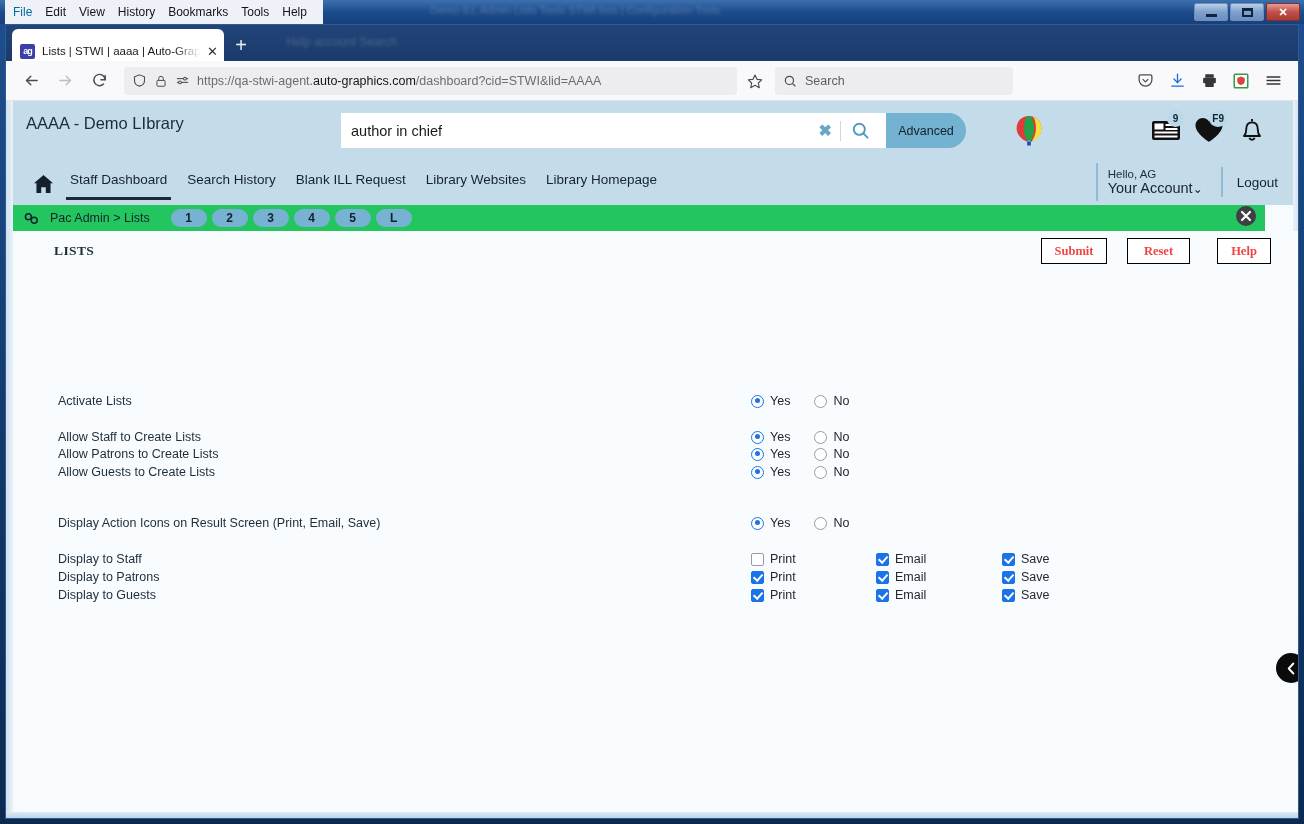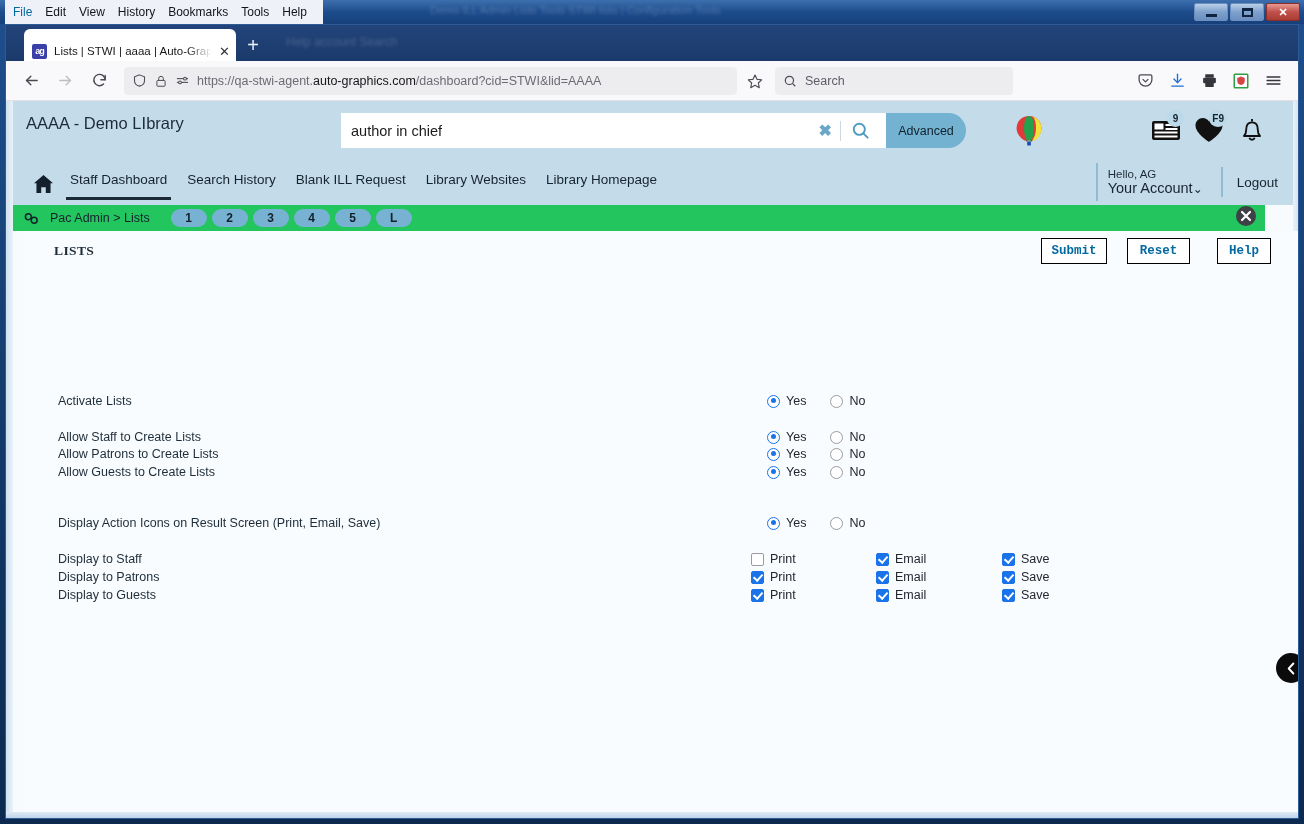--- a/index.html
+++ b/index.html
@@ -58,21 +58,21 @@
     background: linear-gradient(180deg,#22447a 0%,#1b3a6b 100%);
     display: flex; align-items: flex-end;
   }
   #tabstrip-ghost {
     position: absolute; left: 280px; top: 10px; width: 500px; height: 18px;
     color: rgba(255,255,255,0.18); font-size: 12px; filter: blur(1.8px);
     white-space: nowrap;
   }
   .tab {
     position: relative; z-index: 2;
-    margin-left: 18px; height: 32px; min-width: 206px; max-width: 212px;
+    margin-left: 6px; height: 32px; min-width: 206px; max-width: 212px;
     background: #fff; border-radius: 6px 6px 0 0;
     display: flex; align-items: center; padding: 12px 6px 0 8px; gap: 7px;
   }
   .tab-favicon {
     width: 15px; height: 15px; background: #3b3fa8; border-radius: 2px;
     color: #fff; font-size: 9px; font-weight: bold;
     display: flex; align-items: center; justify-content: center;
     letter-spacing: -1px; flex: 0 0 auto;
   }
   .tab-title {
@@ -217,35 +217,35 @@
   }
   #content-head { position: relative; height: 46px; }
   #page-title {
     position: absolute; left: 29px; top: 12px;
     font-size: 13.5px; font-weight: bold; color: #1c2b38; letter-spacing: 0.4px;
     font-family: "Liberation Serif", serif;
   }
   #action-buttons { position: absolute; right: 34px; top: 7px; display: flex; gap: 20px; }
   .act-btn {
     height: 26px; border: 1px solid #000; background: #fff;
-    font-size: 12.5px; font-weight: bold; color: #0369a1;
+    font-size: 12.5px; font-weight: bold; color: #ef4444;
     display: flex; align-items: center; justify-content: center; cursor: pointer;
-    font-family: Liberation Mono, monospace;
+    font-family: Liberation Serif, serif;
   }
   #btn-submit { width: 66px; }
   #btn-reset { width: 63px; }
   #btn-help { width: 54px; margin-left: 7px; }
 
   
   .form-area { position: absolute; left: 0; top: 46px; width: 1280px; }
   .frow { position: absolute; display: flex; align-items: center; height: 18px; }
   .flabel { position: absolute; left: 33px; font-size: 12.5px; color: #1e2d3a; white-space: nowrap; }
   .fopts { position: absolute; left: 726px; display: flex; align-items: center; }
 
-  .radio-opt { display: flex; align-items: center; gap: 6px; margin-left: 16px; }
+  .radio-opt { display: flex; align-items: center; gap: 6px; }
   .radio {
     width: 13px; height: 13px; border-radius: 50%;
     border: 1.5px solid #9a9aa3; background: #fff; box-sizing: border-box;
     display: inline-block; position: relative; flex: 0 0 auto; cursor: pointer;
   }
   .radio.checked { border-color: #1a73e8; }
   .radio.checked::after {
     content: ""; position: absolute; left: 2.5px; top: 2.5px;
     width: 5px; height: 5px; border-radius: 50%; background: #1a73e8;
   }

